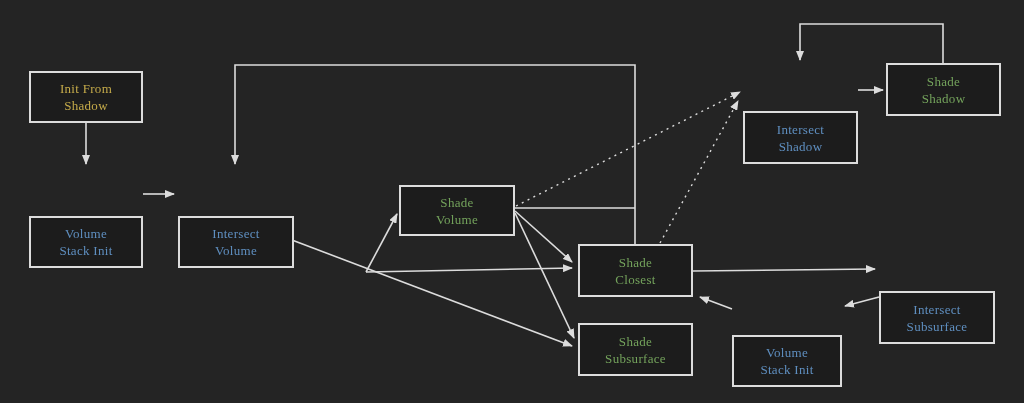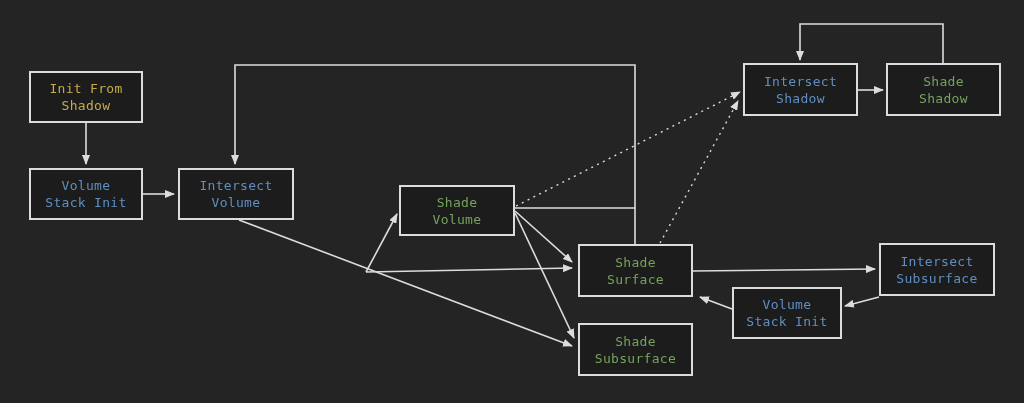--- a/index.html
+++ b/index.html
@@ -5,32 +5,32 @@
   :root{
     --bg:#242424; --fill:#1c1c1c; --border:#dcdcdc; --edge:#dcdcdc;
     --yellow:#c5ab4a; --blue:#5f8fc0; --green:#74a35c;
   }
   html,body{margin:0;padding:0;}
   body{
     width:1024px;height:403px;background:var(--bg);
     font-family:"DejaVu Sans Mono","Liberation Mono",monospace;
     overflow:hidden;
   }
-  #canvas{position:relative;width:1024px;height:290px;}
+  #canvas{position:relative;width:1024px;height:290px;font-family:Liberation Serif, serif;}
   #edge-layer{position:absolute;left:0;top:0;width:1024px;height:403px;}
   .edge{fill:none;stroke:var(--edge);stroke-width:1.6px;}
   .edge.dotted{stroke-width:1.4px;stroke-dasharray:2 4.5;}
   .node{
     position:absolute;box-sizing:border-box;
     background:var(--fill);border:2px solid var(--border);
     display:flex;flex-direction:column;align-items:center;justify-content:center;
     font-size:13px;line-height:17px;letter-spacing:0.3px;text-align:center;
   }
   .node.yellow{color:var(--yellow);}
-  .node.blue{color:var(--blue);}
+  .node.blue{color:var(--blue);margin-top:48px;}
   .node.green{color:var(--green);}
 </style>
 </head>
 <body>
 
 <div id="canvas">
 
   <svg id="edge-layer" width="1024" height="403" viewBox="0 0 1024 403" xmlns="http://www.w3.org/2000/svg">
     <defs>
       <marker id="arrowhead" viewBox="0 0 10 8" refX="9" refY="4" markerWidth="10" markerHeight="8" markerUnits="userSpaceOnUse" orient="auto">
@@ -72,21 +72,21 @@
     <span>Volume</span>
   </div>
 
   <div class="node green" style="left:399px;top:185px;width:116px;height:51px">
     <span>Shade</span>
     <span>Volume</span>
   </div>
 
   <div class="node green" style="left:578px;top:244px;width:115px;height:53px">
     <span>Shade</span>
-    <span>Surface</span>
+    <span>Closest</span>
   </div>
 
   <div class="node green" style="left:578px;top:323px;width:115px;height:53px">
     <span>Shade</span>
     <span>Subsurface</span>
   </div>
 
   <div class="node blue" style="left:743px;top:63px;width:115px;height:53px">
     <span>Intersect</span>
     <span>Shadow</span>

